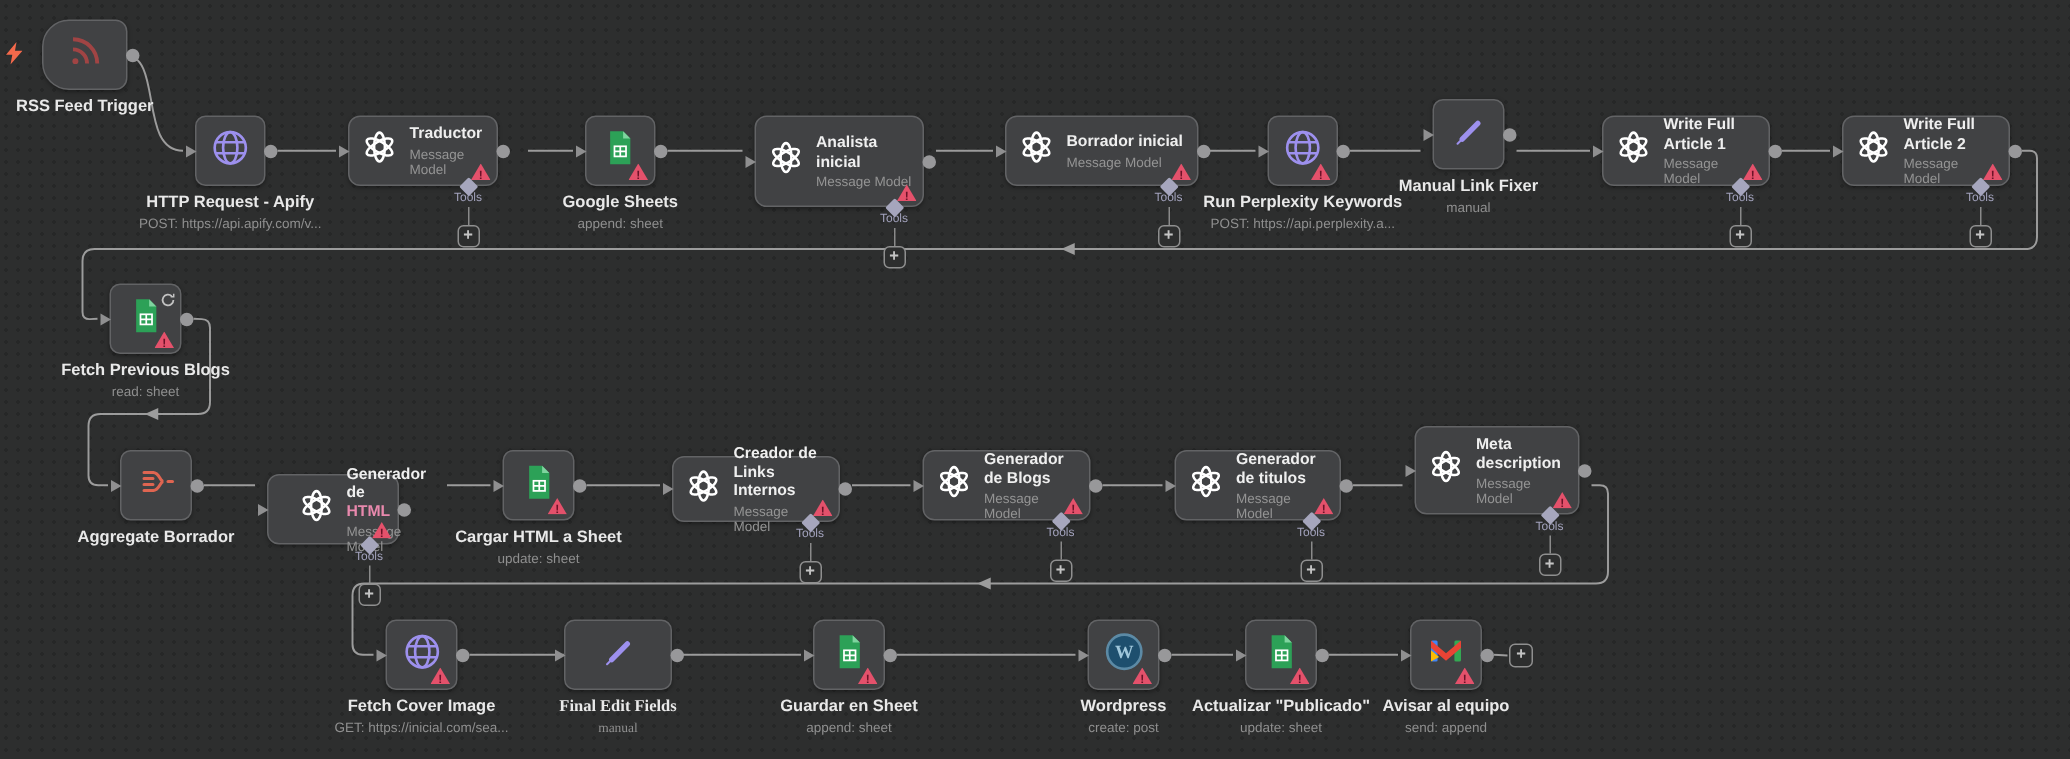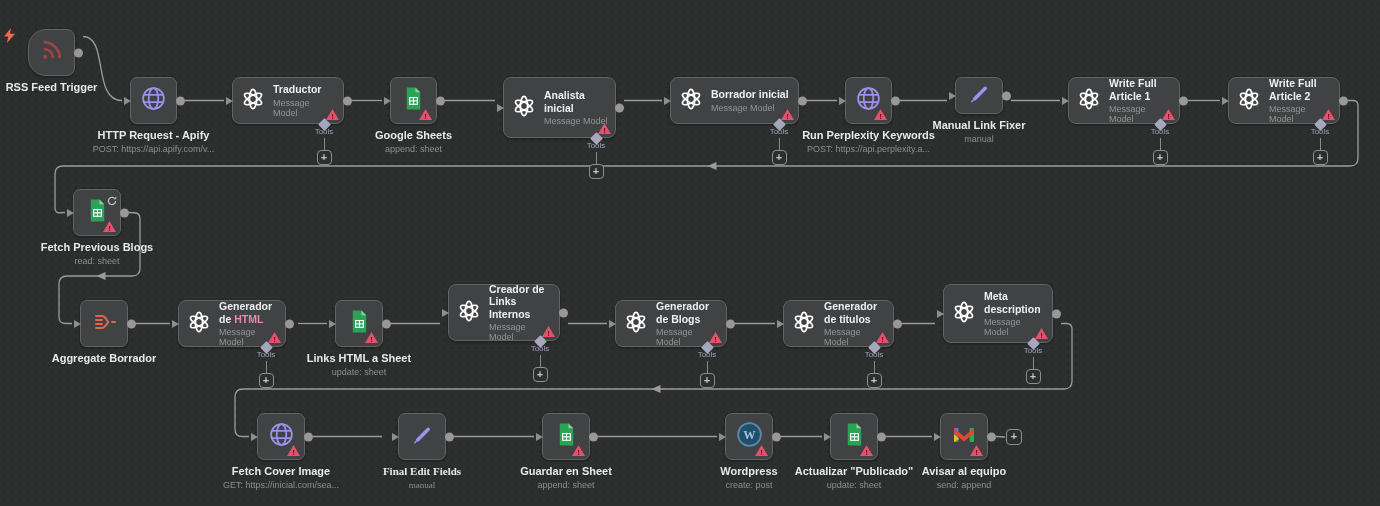--- a/index.html
+++ b/index.html
@@ -62,21 +62,21 @@
       <path d="M1061 323.5L1066.5 323.5Q1072 323.5 1072 329L1072 381Q1072 389 1064 389L243 389Q235 389 235 397L235 429.5Q235 436.5 242 436.5L249 436.5" fill="none" stroke="#9c9c9c" stroke-width="1.3"></path>
       <path d="M660.5 385L651.5 389L660.5 393Z" fill="#9c9c9c"></path>
       <path d="M313 436.5 L382 436.5" fill="none" stroke="#9c9c9c" stroke-width="1.3"></path>
       <path d="M446 436.5 L534 436.5" fill="none" stroke="#9c9c9c" stroke-width="1.3"></path>
       <path d="M598 436.5 L717 436.5" fill="none" stroke="#9c9c9c" stroke-width="1.3"></path>
       <path d="M781 436.5 L822 436.5" fill="none" stroke="#9c9c9c" stroke-width="1.3"></path>
       <path d="M886 436.5 L932 436.5" fill="none" stroke="#9c9c9c" stroke-width="1.3"></path>
       <path d="M996 436.5 L1005 437" fill="none" stroke="#9c9c9c" stroke-width="1.3"></path>
     </svg>
   <div id="nodes">
-      <div class="node trigger" style="left: 28px; top: 29px; width: 47px; height: 47px;">
+      <div class="node trigger" style="left: 28px; top: 13px; width: 57px; height: 47px;">
         <div class="icon-wrap">
           <span class="nicon"><svg width="25" height="25" viewBox="0 0 24 24" fill="none" stroke="#a04444" stroke-width="2.5">
               <circle cx="6" cy="18" r="1.9" fill="#a04444" stroke="none"></circle>
               <path d="M4.5 10.5 a9 9 0 0 1 9 9"></path>
               <path d="M4.5 4 a15.5 15.5 0 0 1 15.5 15.5"></path>
             </svg></span>
         </div>
         <div class="caption">
           <div class="cap-title">RSS Feed Trigger</div>
         </div>
@@ -90,21 +90,21 @@
               <path d="M-9.4 -3.5 h18.8 M-9.4 3.5 h18.8"></path>
             </svg></span>
         </div>
         <div class="caption">
           <div class="cap-title">HTTP Request - Apify</div>
           <div class="cap-sub">POST: https://api.apify.com/v...</div>
         </div>
         <span class="in-port"></span>
         <span class="out-port"></span>
       </div>
-      <div class="node ai" style="left: 232px; top: 77px; width: 112px; height: 47px;">
+      <div class="node ai" style="left: 232px; top: 77px; width: 100px; height: 47px;">
         <div class="ai-inner">
           <span class="nicon"><svg width="26" height="26" viewBox="-13 -13 26 26" fill="none" stroke="#ffffff" stroke-width="1.7">
               <ellipse rx="3.6" ry="9.6"></ellipse>
               <ellipse rx="3.6" ry="9.6" transform="rotate(60)"></ellipse>
               <ellipse rx="3.6" ry="9.6" transform="rotate(120)"></ellipse>
             </svg></span>
           <div class="ai-text">
       <div class="ai-title">Traductor</div>
       <div class="ai-sub">Message Model</div>
           </div>
@@ -190,21 +190,21 @@
             </svg></span>
         </div>
         <div class="caption">
           <div class="cap-title">Run Perplexity Keywords</div>
           <div class="cap-sub">POST: https://api.perplexity.a...</div>
         </div>
         <span class="warn">!</span>
         <span class="in-port"></span>
         <span class="out-port"></span>
       </div>
-      <div class="node small" style="left: 955px; top: 77px; width: 48px; height: 37px;">
+      <div class="node small" style="left: 955px; top: 66px; width: 48px; height: 47px;">
         <div class="icon-wrap">
           <span class="nicon"><svg width="25" height="25" viewBox="-12 -12 24 24">
               <line x1="-4.5" y1="5" x2="5.5" y2="-5" stroke="#9d90ee" stroke-width="3.4" stroke-linecap="round"></line>
               <line x1="-7.5" y1="8" x2="-4.8" y2="5.3" stroke="#9d90ee" stroke-width="1.3" stroke-linecap="round"></line>
             </svg></span>
         </div>
         <div class="caption">
           <div class="cap-title">Manual Link Fixer</div>
           <div class="cap-sub">manual</div>
         </div>
@@ -284,21 +284,21 @@
               <path d="M-2 -6 C 2.5 -6 2.5 0 5 0 C 2.5 0 2.5 6 -2 6"></path>
               <path d="M8 0 h3"></path>
             </svg></span>
         </div>
         <div class="caption">
           <div class="cap-title">Aggregate Borrador</div>
         </div>
         <span class="in-port"></span>
         <span class="out-port"></span>
       </div>
-      <div class="node ai" style="left: 178px; top: 300px; width: 108px; height: 47px;">
+      <div class="node ai" style="left: 178px; top: 316px; width: 88px; height: 47px; padding-left: 12px;">
         <div class="ai-inner">
           <span class="nicon"><svg width="26" height="26" viewBox="-13 -13 26 26" fill="none" stroke="#ffffff" stroke-width="1.7">
               <ellipse rx="3.6" ry="9.6"></ellipse>
               <ellipse rx="3.6" ry="9.6" transform="rotate(60)"></ellipse>
               <ellipse rx="3.6" ry="9.6" transform="rotate(120)"></ellipse>
             </svg></span>
           <div class="ai-text">
       <div class="ai-title">Generador de <span class="accent">HTML</span></div>
       <div class="ai-sub">Message Model</div>
           </div>
@@ -317,28 +317,28 @@
         <div class="icon-wrap">
           <span class="nicon"><svg width="25" height="25" viewBox="0 0 26 26">
               <path d="M6 1.5 h9 l5 5 v18 h-14 z" fill="#2ca157"></path>
               <path d="M15 1.5 l5 5 h-5 z" fill="#7fd49f"></path>
               <rect x="9" y="12" width="8" height="7" fill="none" stroke="#fff" stroke-width="1.2"></rect>
               <line x1="9" y1="15.5" x2="17" y2="15.5" stroke="#fff" stroke-width="1.2"></line>
               <line x1="13" y1="12" x2="13" y2="19" stroke="#fff" stroke-width="1.2"></line>
             </svg></span>
         </div>
         <div class="caption">
-          <div class="cap-title">Links HTML a Sheet</div>
+          <div class="cap-title">Cargar HTML a Sheet</div>
           <div class="cap-sub">update: sheet</div>
         </div>
         <span class="warn">!</span>
         <span class="in-port"></span>
         <span class="out-port"></span>
       </div>
-      <div class="node ai" style="left: 448px; top: 284px; width: 112px; height: 57px;">
+      <div class="node ai" style="left: 448px; top: 304px; width: 112px; height: 44px;">
         <div class="ai-inner">
           <span class="nicon"><svg width="26" height="26" viewBox="-13 -13 26 26" fill="none" stroke="#ffffff" stroke-width="1.7">
               <ellipse rx="3.6" ry="9.6"></ellipse>
               <ellipse rx="3.6" ry="9.6" transform="rotate(60)"></ellipse>
               <ellipse rx="3.6" ry="9.6" transform="rotate(120)"></ellipse>
             </svg></span>
           <div class="ai-text">
       <div class="ai-title">Creador de Links Internos</div>
       <div class="ai-sub">Message Model</div>
           </div>
@@ -428,21 +428,21 @@
             </svg></span>
         </div>
         <div class="caption">
           <div class="cap-title">Fetch Cover Image</div>
           <div class="cap-sub">GET: https://inicial.com/sea...</div>
         </div>
         <span class="warn">!</span>
         <span class="in-port"></span>
         <span class="out-port"></span>
       </div>
-      <div class="node small" style="left: 398px; top: 413px; width: 48px; height: 47px; font-family: Liberation Serif, serif;">
+      <div class="node small" style="left: 376px; top: 413px; width: 72px; height: 47px; font-family: Liberation Serif, serif;">
         <div class="icon-wrap">
           <span class="nicon"><svg width="25" height="25" viewBox="-12 -12 24 24">
               <line x1="-4.5" y1="5" x2="5.5" y2="-5" stroke="#9d90ee" stroke-width="3.4" stroke-linecap="round"></line>
               <line x1="-7.5" y1="8" x2="-4.8" y2="5.3" stroke="#9d90ee" stroke-width="1.3" stroke-linecap="round"></line>
             </svg></span>
         </div>
         <div class="caption">
           <div class="cap-title">Final Edit Fields</div>
           <div class="cap-sub">manual</div>
         </div>

